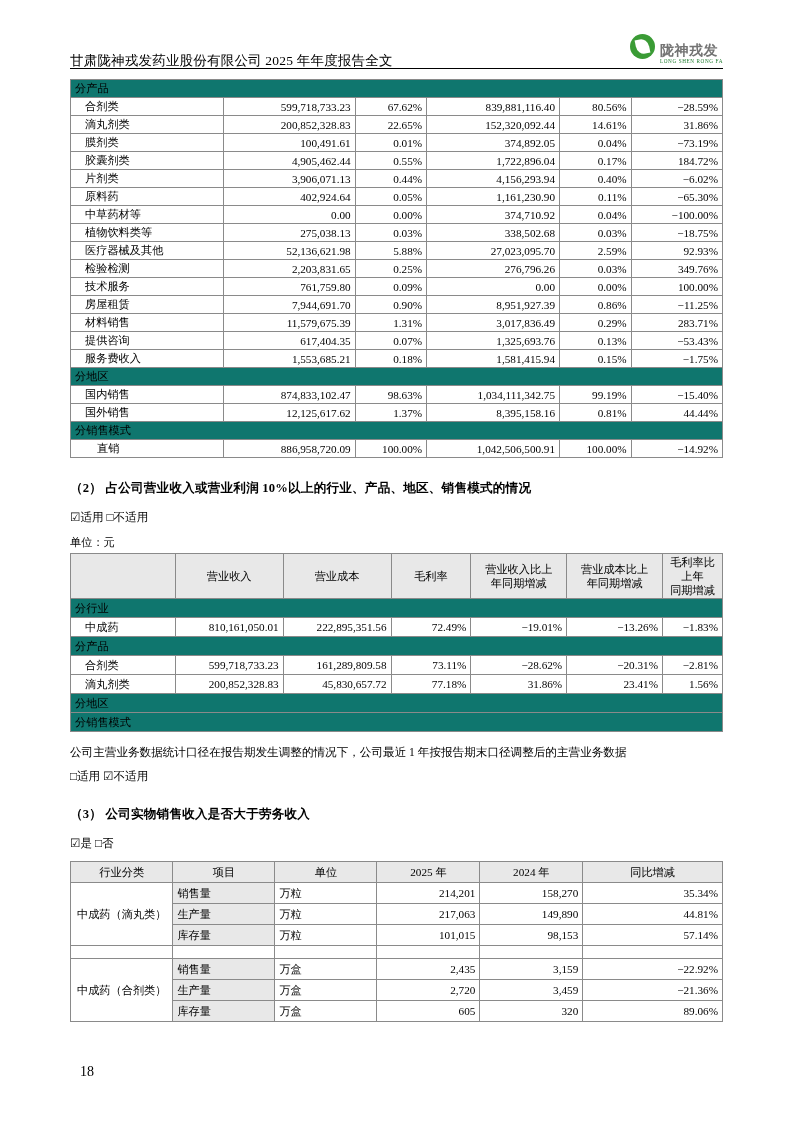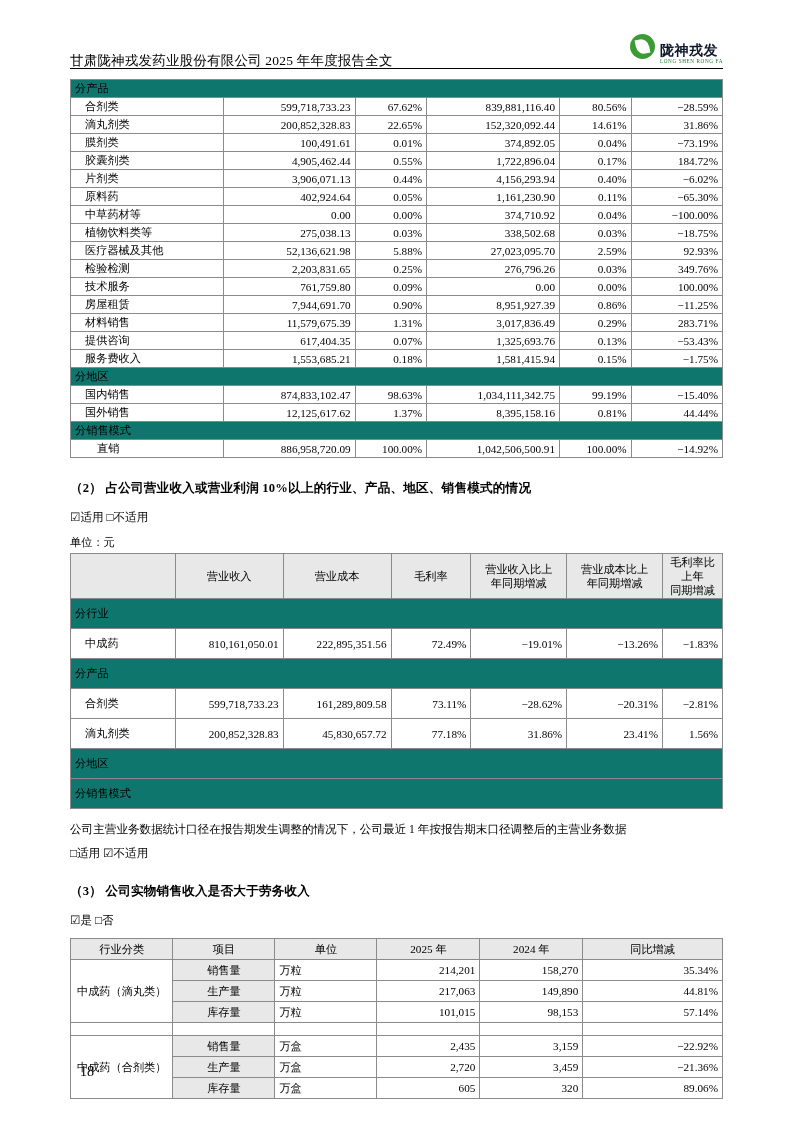--- a/index.html
+++ b/index.html
@@ -60,21 +60,21 @@
     border-radius: 0 60% 0 60%;
     background: #ffffff;
     transform: rotate(-12deg);
   }
   .logo-text {
     line-height: 1.05;
   }
   .logo-cn {
     font-size: 14px;
     font-weight: bold;
-    color: #0f172a;
+    color: #737373;
     letter-spacing: .5px;
     margin-top: 16px;
   }
   .logo-en {
     font-size: 5.2px;
     color: #1c7a2c;
     letter-spacing: .6px;
   }
   .header-rule {
     border: none;
@@ -127,40 +127,40 @@
     font-size: 11.6px;
     margin: 13px 0 0 0;
   }
   .unit-line {
     font-size: 11.2px;
     margin: 10px 8px 3px 0;
   }
   .gap-sm { margin-top: 9px; }
 
   
-  .t2 td { height: 30px; }
+  .t2 td { height: 19px; }
   .t2 .hdr td { height: 38px; line-height: 1.25; }
   .t2 td:nth-child(1) { width: 105px; }
   .t2 td:nth-child(2) { width: 108px; }
   .t2 td:nth-child(3) { width: 108px; }
   .t2 td:nth-child(4) { width: 80px; }
   .t2 td:nth-child(5) { width: 96px; }
   .t2 td:nth-child(6) { width: 96px; }
   .t2 td:nth-child(7) { width: 60px; }
 
   
   .t3 td { height: 21px; }
   .t3 td:nth-child(1) { width: 105px; }
   .t3 td:nth-child(2) { width: 105px; }
   .t3 td:nth-child(3) { width: 90px; }
   .t3 td:nth-child(4) { width: 105px; }
   .t3 td:nth-child(5) { width: 105px; }
   .t3 td:nth-child(6) { width: 143px; }
   .t3 .hdr td { background: #e8e8e8; text-align: center; }
-  .t3 .rowlabel { background: #e8e8e8; text-align: center; }
+  .t3 .rowlabel { background: #e8e8e8; }
   .t3 .spacer td { height: 13px; }
 
   .page-num {
     position: absolute;
     left: 80px;
     bottom: 42px;
     font-size: 14px;
   }
 </style>
 </head>

